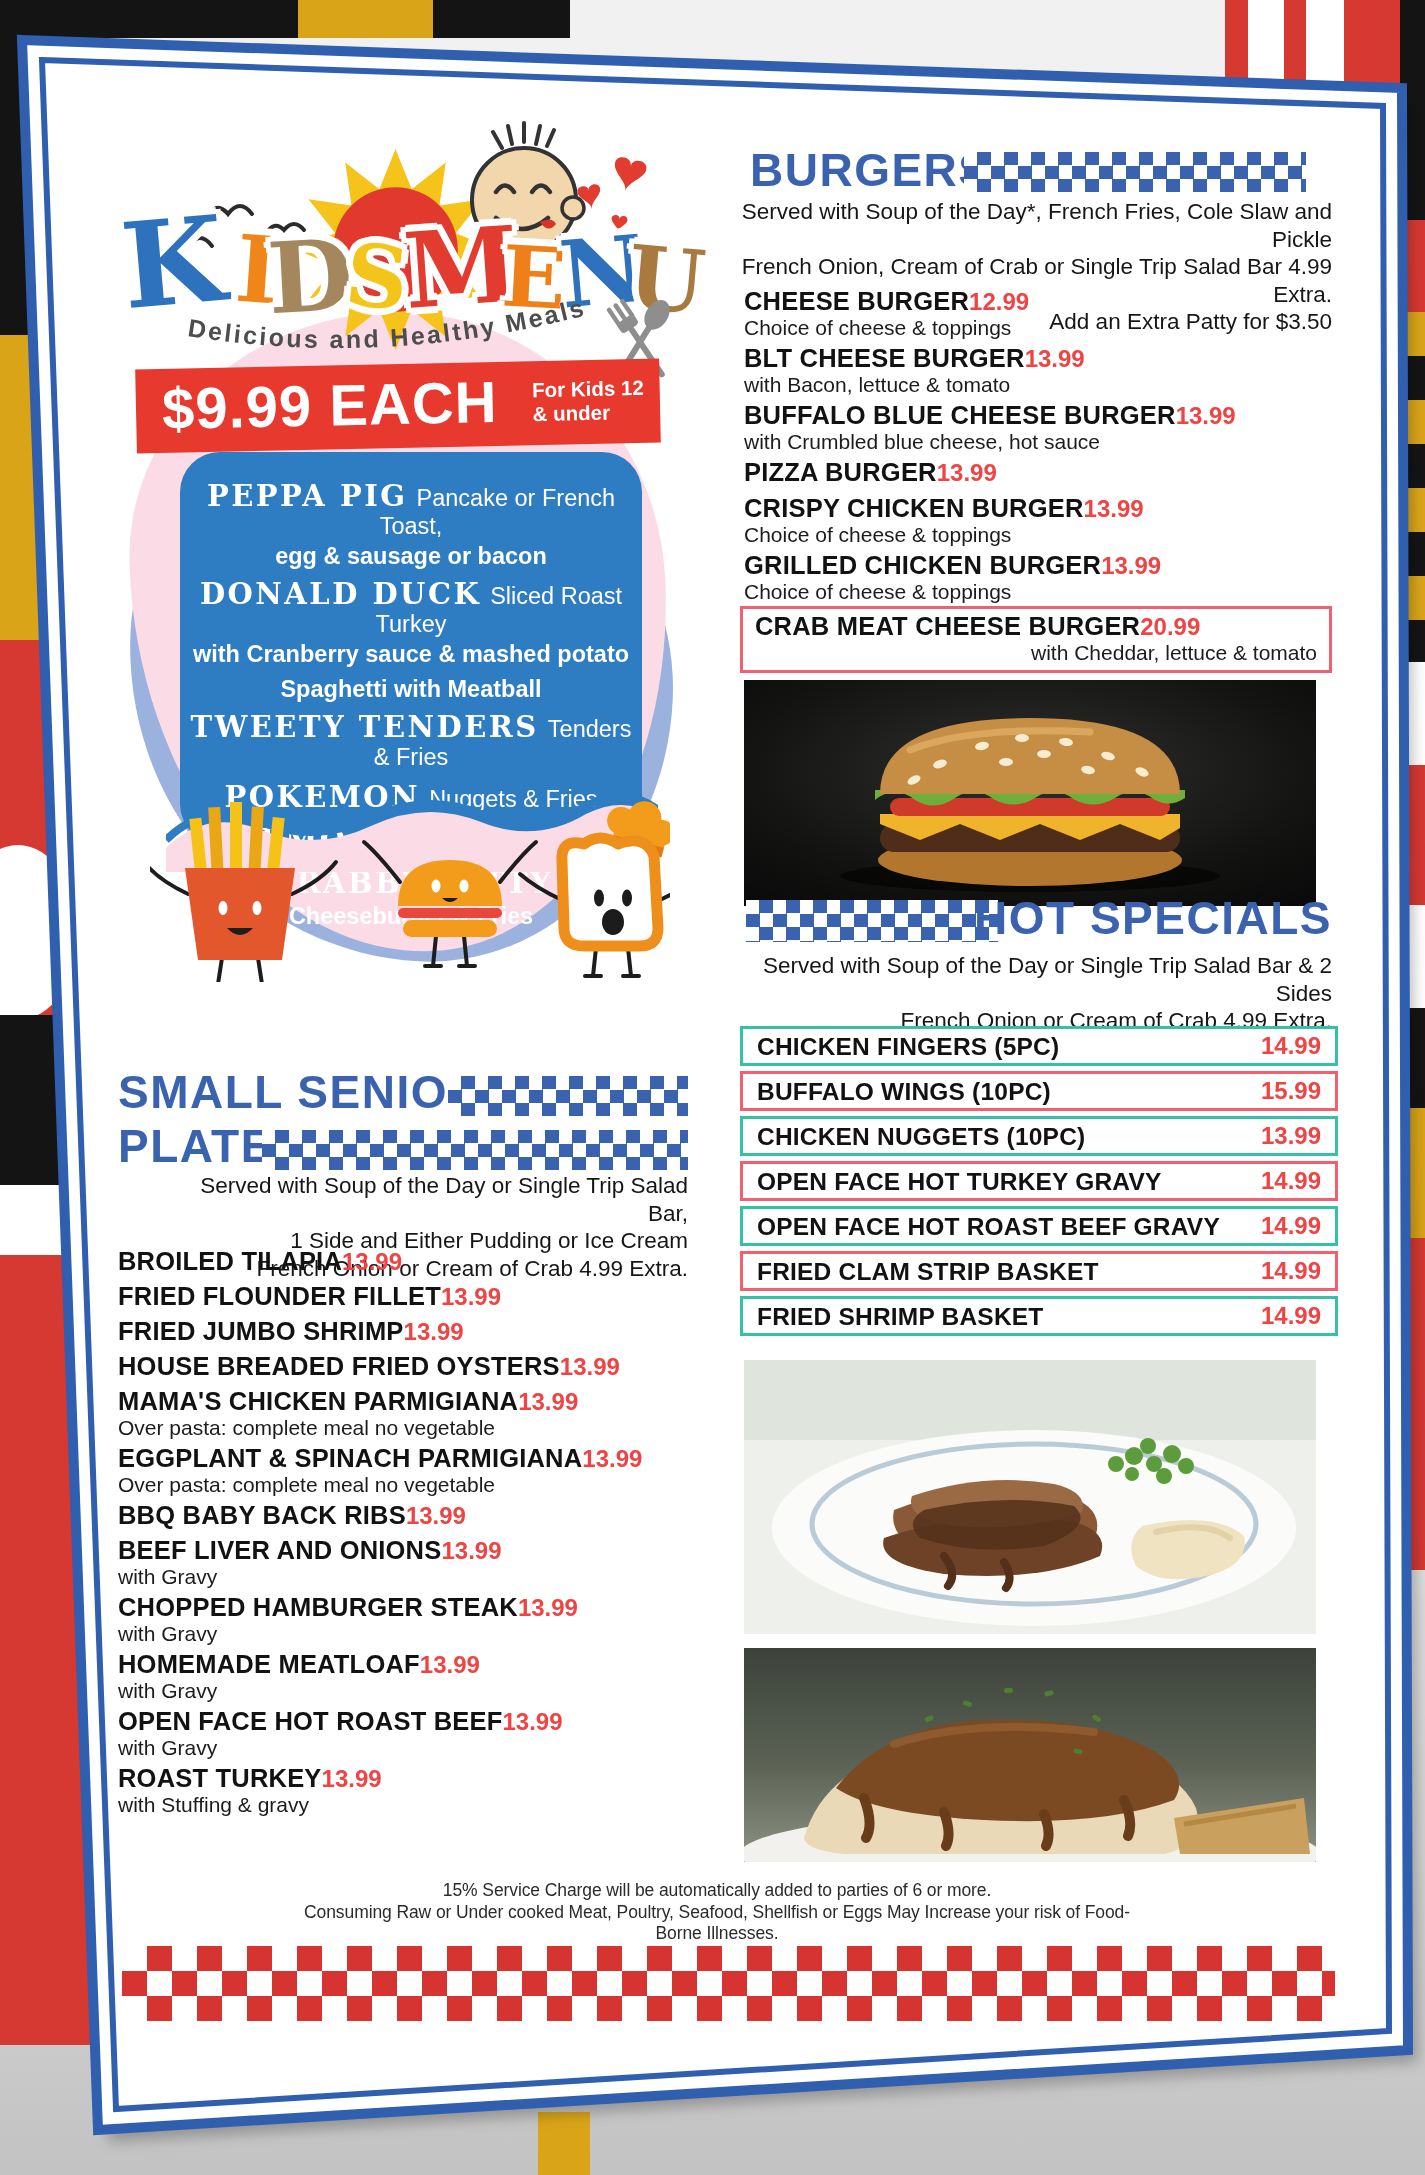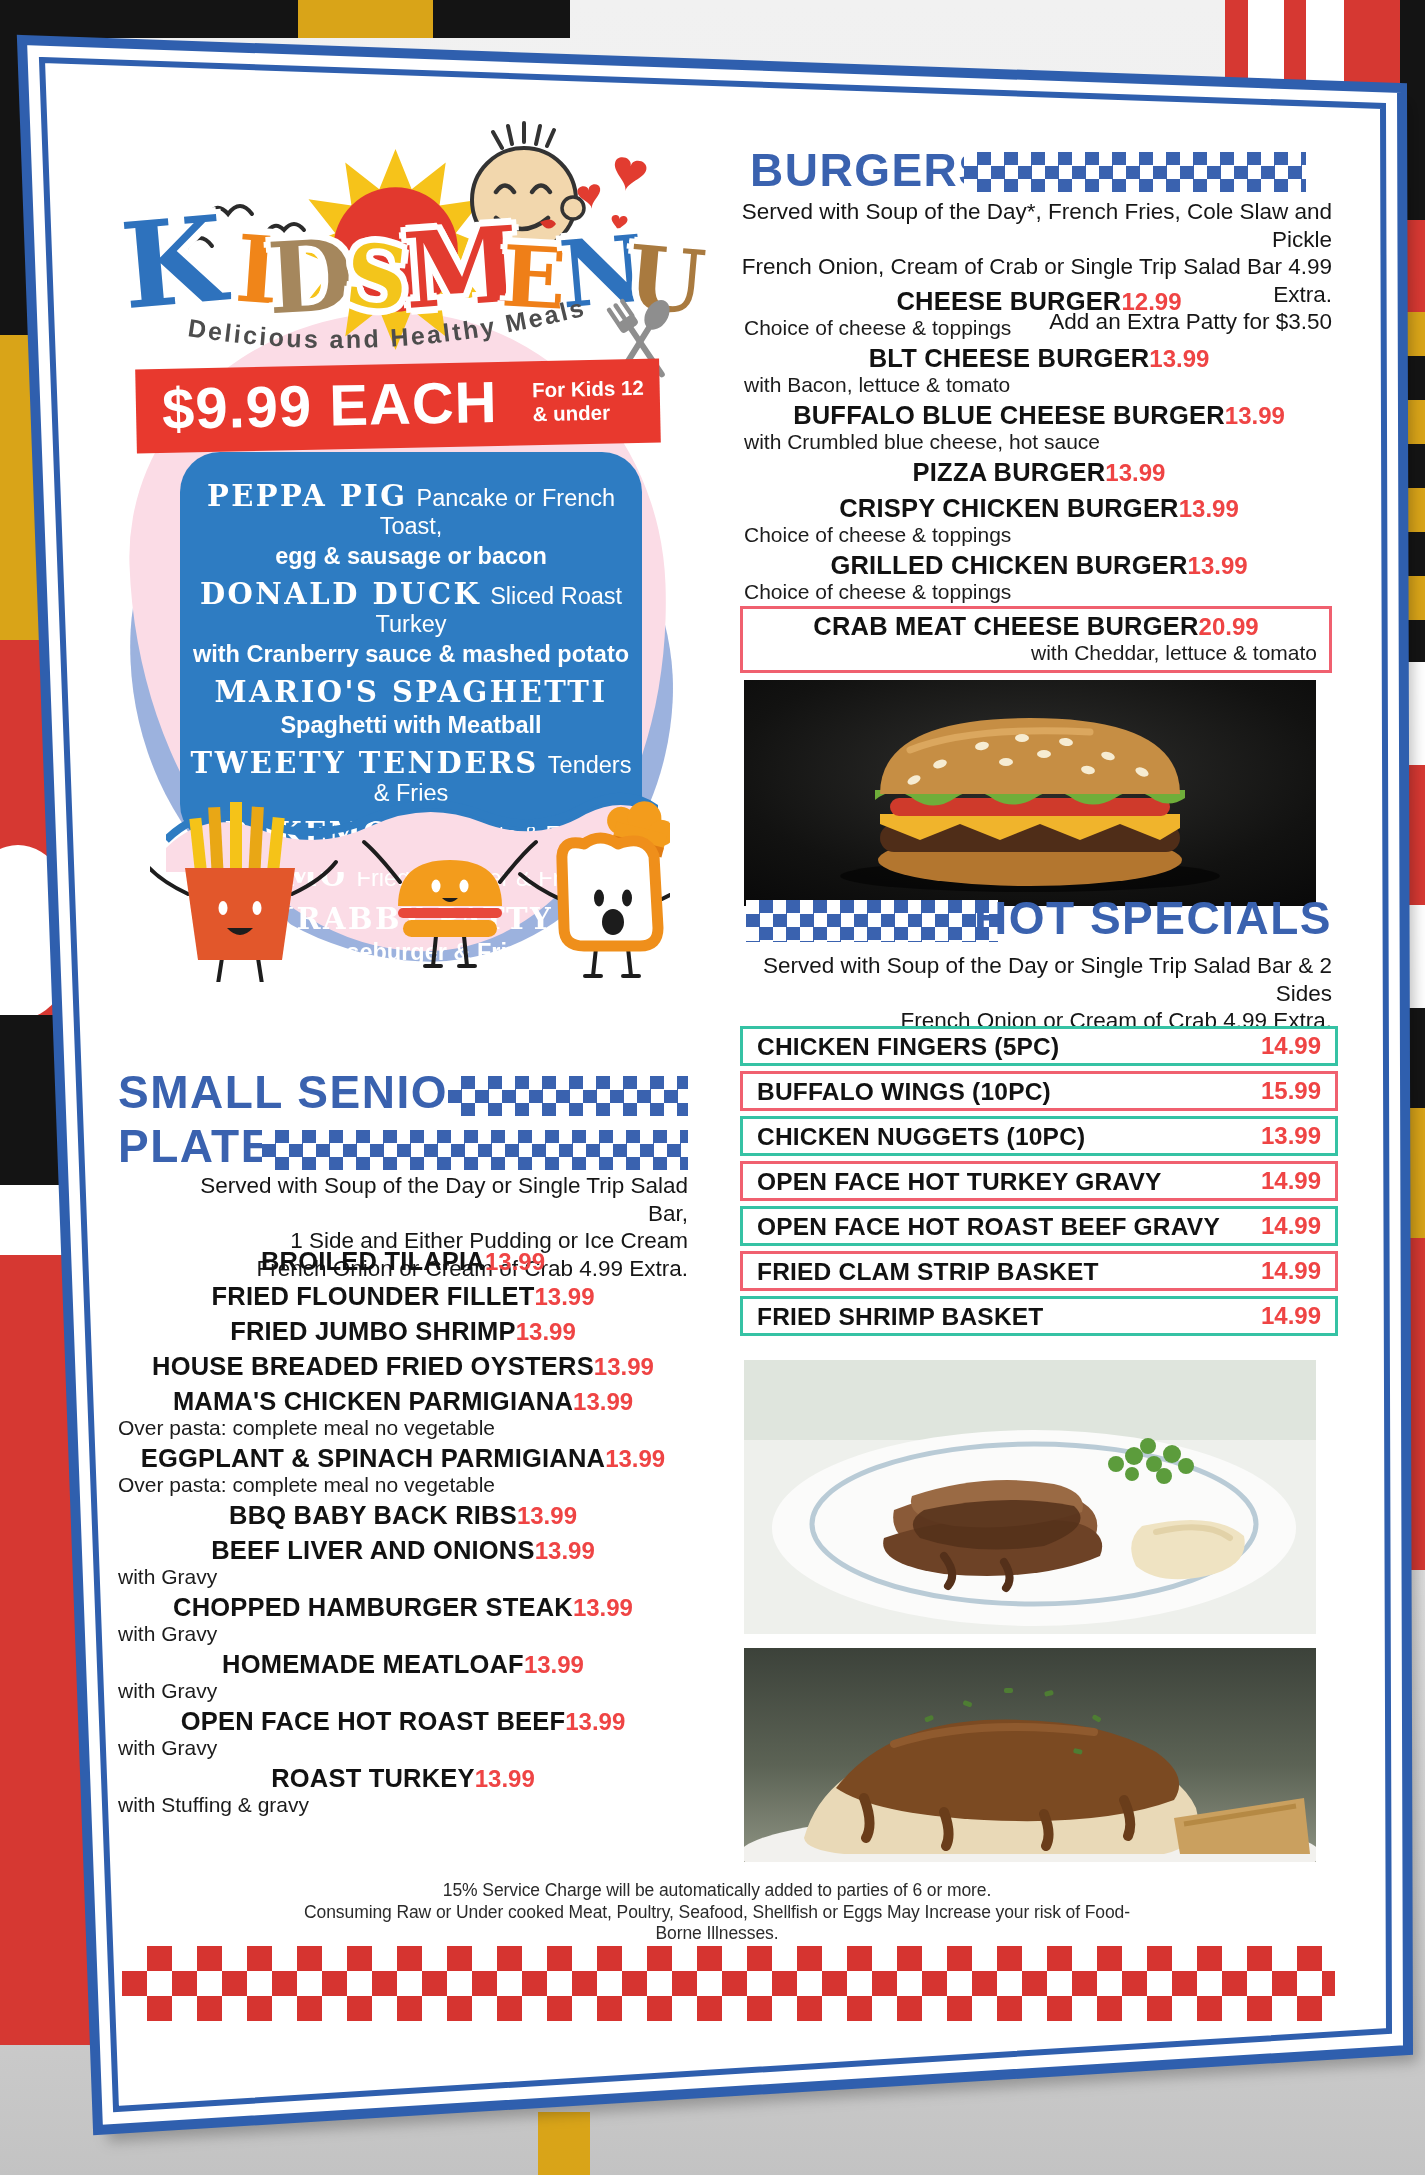--- a/index.html
+++ b/index.html
@@ -13,21 +13,21 @@
   
   #sheet-svg{position:absolute;left:0;top:0;z-index:1;}
   
   .c{position:absolute;z-index:2;}
   
   .sec-title{font-weight:800;color:#3a62af;letter-spacing:1.5px;font-size:46px;line-height:1.05;}
   .checker-blue{background:conic-gradient(#3a62af 0 25%,#ffffff 0 50%,#3a62af 0 75%,#ffffff 0) 0 0/27px 27px;}
   .checker-red{background:conic-gradient(#d63430 0 25%,#ffffff 0 50%,#d63430 0 75%,#ffffff 0) 0 0/50px 50px;}
   
   .desc{color:#161616;font-size:22.5px;line-height:27.5px;text-align:right;}
-  .mrow{display:flex;justify-content:center;align-items:baseline;}
+  .mrow{display:flex;justify-content:flex-start;align-items:baseline;}
   .mname{font-size:25.5px;line-height:27px;font-weight:800;color:#121212;letter-spacing:.2px;}
   .mprice{font-size:24px;line-height:24px;font-weight:700;color:#ef4444;}
   .msub{font-size:21px;line-height:22px;color:#1c1c1c;margin:2px 0 6px;}
   .mgap{margin-bottom:8px;}
   .crab-box{border:3px solid #f0606f;padding:4px 12px 6px;background:#fff;}
   .hs-box{display:flex;justify-content:space-between;align-items:center;height:40px;border:3px solid;padding:0 14px;margin-bottom:5px;background:#fff;box-sizing:border-box;}
   .hs-teal{border-color:#35c2a4;}
   .hs-red{border-color:#f0606f;}
   .hs-box .mname{font-size:24.5px;}
   
@@ -162,21 +162,20 @@
     <div>For Kids 12</div>
     <div>&amp; under</div>
   </div>
 </div>
 
 <div class="c panel" style="left:180px;top:452px;width:462px;height:392px;padding-top:28px;box-sizing:border-box;">
   <div class="kitem"><span class="deco kname">PEPPA PIG</span><span class="ktail">Pancake or French Toast,</span></div>
   <div class="ksub">egg &amp; sausage or bacon</div>
   <div class="kitem"><span class="deco kname">DONALD DUCK</span><span class="ktail">Sliced Roast Turkey</span></div>
   <div class="ksub">with Cranberry sauce &amp; mashed potato</div>
-  <div class="kitem"><span class="deco kname">MARIO'S SPAGHETTI</span></div>
   <div class="ksub">Spaghetti with Meatball</div>
   <div class="kitem" style="margin-bottom:10px;"><span class="deco kname">TWEETY TENDERS</span><span class="ktail">Tenders &amp; Fries</span></div>
   <div class="kitem" style="margin-bottom:10px;"><span class="deco kname">POKEMON</span><span class="ktail">Nuggets &amp; Fries</span></div>
   <div class="kitem" style="margin-bottom:10px;"><span class="deco kname">NEMO</span><span class="ktail">Fried Flounder &amp; Fries</span></div>
   <div class="kitem"><span class="deco kname">KRABBY PATTY</span></div>
   <div class="ksub">Cheeseburger &amp; Fries</div>
 </div>
 
 <svg class="c" style="left:166px;top:776px;" width="492" height="96" viewBox="0 0 492 96">
   <path d="M0 64 Q 40 24 95 46 Q 150 68 205 42 Q 260 16 315 38 Q 370 60 420 30 Q 460 10 492 34" fill="none" stroke="#2e7cc2" stroke-width="8"></path>

